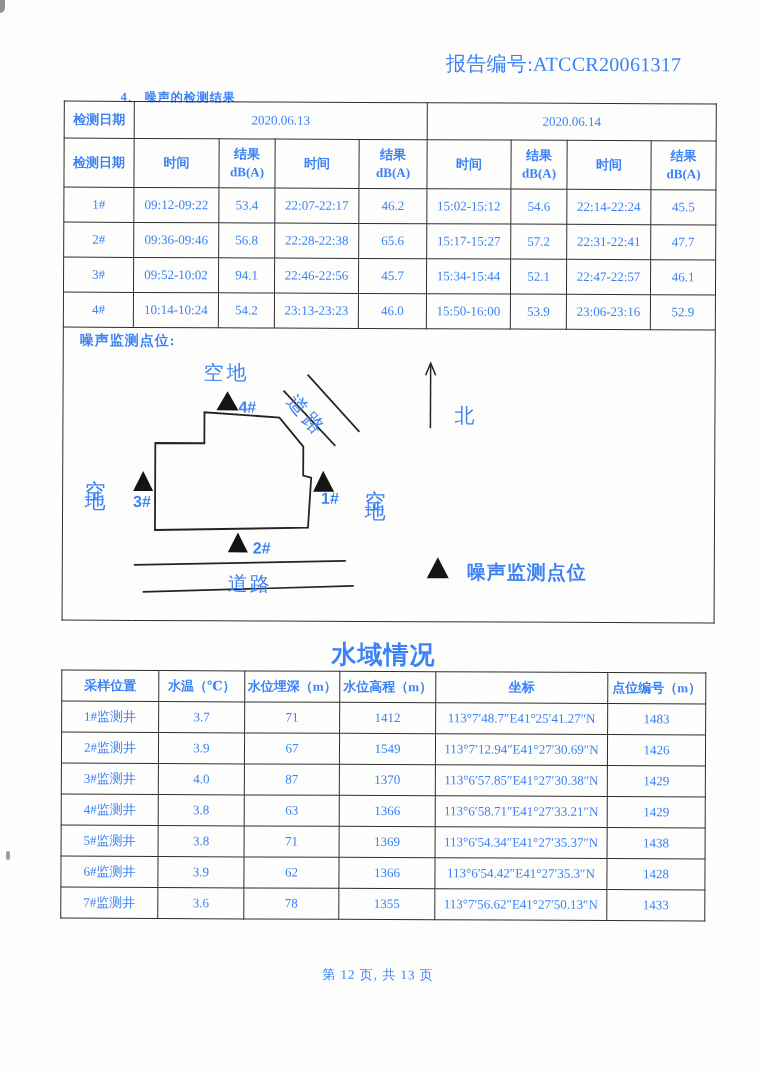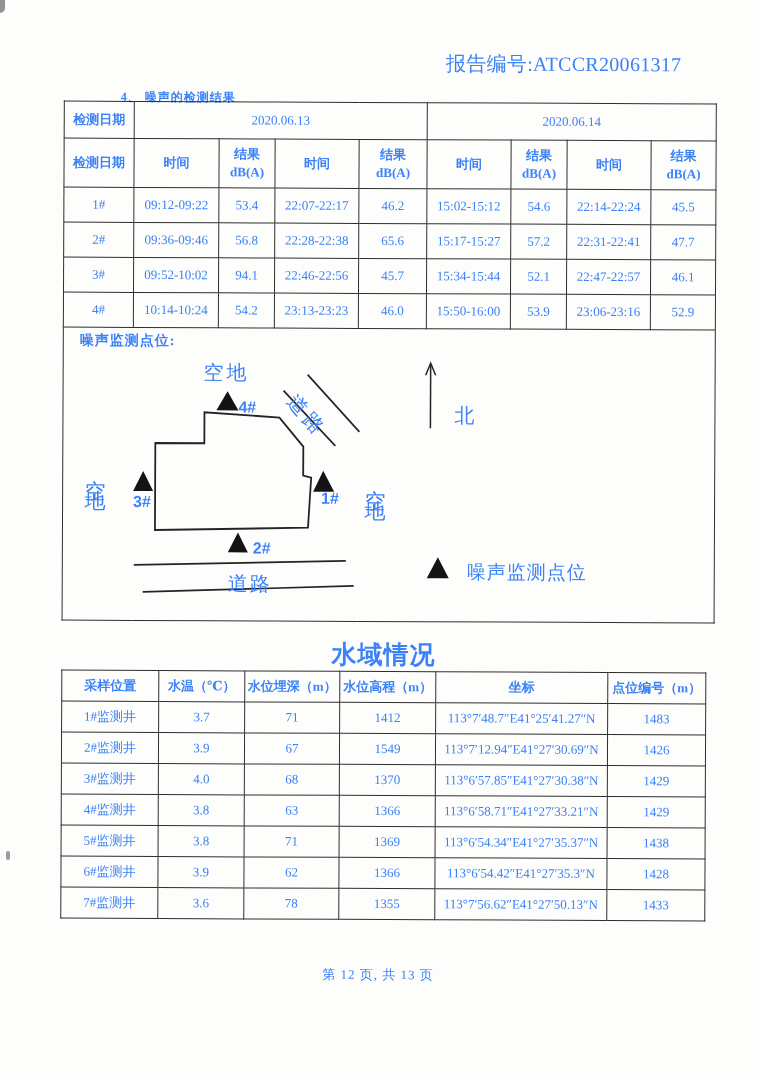--- a/index.html
+++ b/index.html
@@ -33,21 +33,21 @@
   .vtext{writing-mode:vertical-rl;text-orientation:upright;font-size:21px;letter-spacing:10px;}
   .dg-kongdi-left{left:18px;top:135px;}
   .dg-kongdi-right{left:298px;top:144px;}
   .dg-road-bottom{left:165px;top:242px;font-size:20px;letter-spacing:2px;}
   .dg-north{left:391px;top:73px;font-size:20px;}
   .dg-marker{font-size:16px;font-weight:bold;font-family:"Liberation Sans","DejaVu Sans",sans-serif;}
   .dg-m4{left:175px;top:70px;}
   .dg-m3{left:70px;top:165px;}
   .dg-m1{left:258px;top:161px;}
   .dg-m2{left:190px;top:211px;}
-  .dg-legend{left:404px;top:230px;font-size:19px;font-weight:normal;letter-spacing:1px;}
+  .dg-legend{left:404px;top:230px;font-size:19px;font-weight:bold;letter-spacing:1px;}
 
   .water-title{position:absolute;left:62px;top:638px;width:644px;text-align:center;font-size:25px;font-weight:bold;letter-spacing:1px;}
   .water-table{position:absolute;left:62px;top:671px;width:644px;border:1.5px solid #2e2e2e;}
   .water-table .w-head td{height:30px;font-weight:bold;}
   .water-table .w-row td{height:30px;font-family:Liberation Serif, serif;}
 
   .footer{position:absolute;left:0;top:966px;width:760px;text-align:center;font-size:13px;letter-spacing:1px;}
 
   .artifact{position:absolute;background:#3a3a3a;}
   .a1{left:0;top:0;width:5px;height:13px;opacity:.55;border-radius:0 0 5px 0;}
@@ -220,21 +220,21 @@
           <td>2#监测井</td>
           <td>3.9</td>
           <td>67</td>
           <td>1549</td>
           <td>113°7′12.94″E41°27′30.69″N</td>
           <td>1426</td>
         </tr>
         <tr class="w-row">
           <td>3#监测井</td>
           <td>4.0</td>
-          <td>68</td>
+          <td>87</td>
           <td>1370</td>
           <td>113°6′57.85″E41°27′30.38″N</td>
           <td>1429</td>
         </tr>
         <tr class="w-row">
           <td>4#监测井</td>
           <td>3.8</td>
           <td>63</td>
           <td>1366</td>
           <td>113°6′58.71″E41°27′33.21″N</td>

